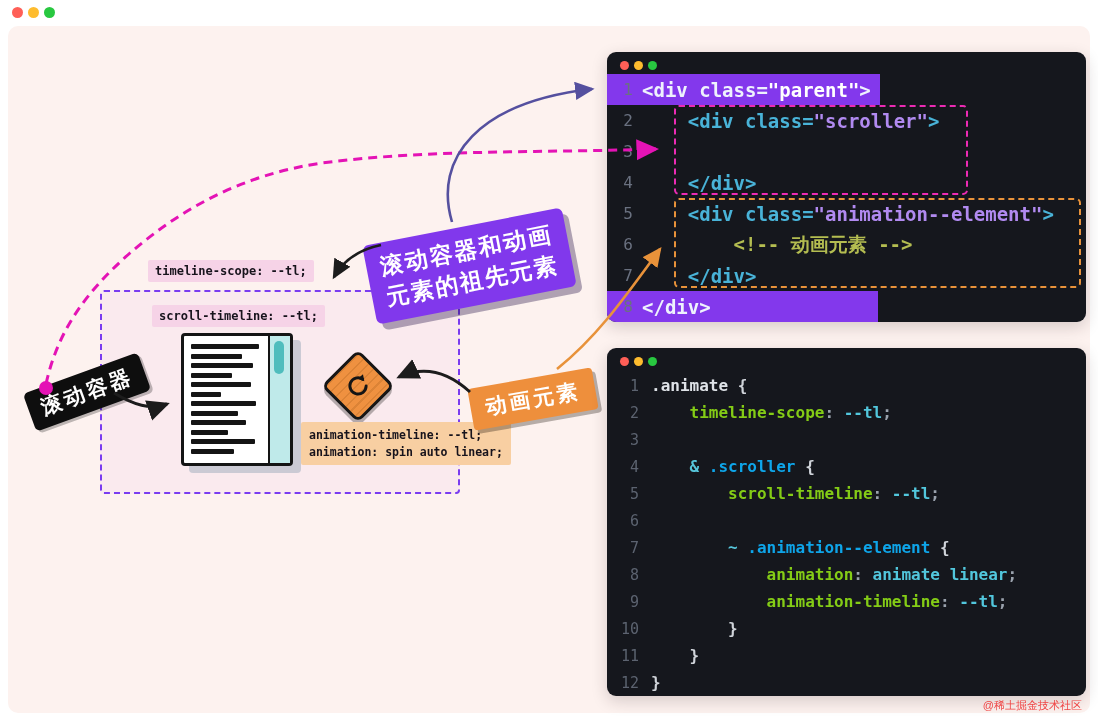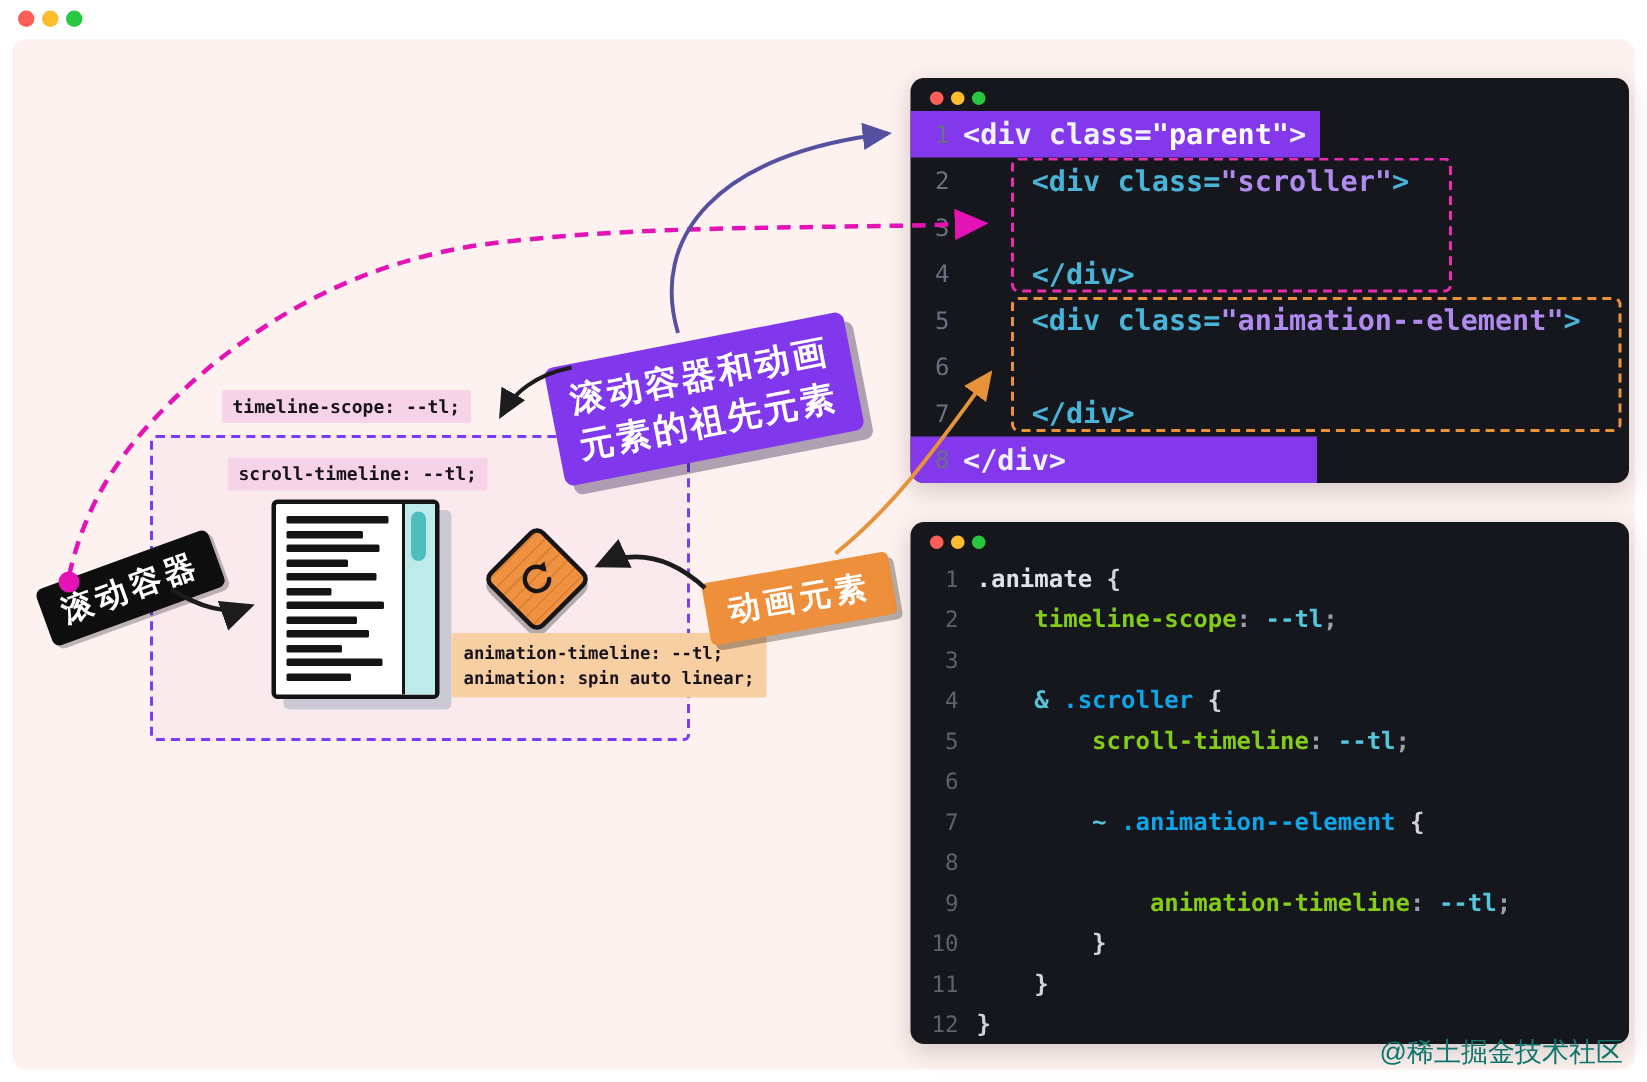--- a/index.html
+++ b/index.html
@@ -53,21 +53,21 @@
     background-image:repeating-linear-gradient(90deg, rgba(120,60,0,.16) 0 1.5px, transparent 1.5px 7px);
     border:3px solid #161616;border-radius:7px;transform:rotate(45deg);box-shadow:3px 3px 0 rgba(0,0,0,.28);
     display:flex;align-items:center;justify-content:center;}
   .spin-icon{width:26px;height:26px;transform:rotate(-45deg);}
 
   .tag{position:absolute;color:#ffffff;font-weight:800;white-space:nowrap;}
   .black-tag{left:26px;top:372px;background:#0e0e0e;font-size:21px;letter-spacing:3px;padding:6px 13px;border-radius:5px;transform:rotate(-20deg);box-shadow:2px 3px 0 rgba(0,0,0,.25);}
   .purple-tag{left:368px;top:226px;background:#8138ec;font-size:23px;letter-spacing:2px;line-height:1.35;padding:9px 14px;border-radius:6px;text-align:center;transform:rotate(-11deg);box-shadow:5px 7px 0 rgba(28,12,66,.35);}
   .orange-tag{left:470px;top:378px;background:#ee8f3c;font-size:21px;letter-spacing:3px;padding:7px 15px;border-radius:4px;transform:rotate(-10deg);box-shadow:3px 4px 0 rgba(20,10,0,.3);}
 
-  .watermark{position:absolute;right:16px;bottom:8px;color:#0f766e;font-size:18px;}
+  .watermark{position:absolute;right:16px;bottom:8px;color:#ef4444;font-size:11px;}
 
   .overlay{position:absolute;left:0;top:0;z-index:40;pointer-events:none;}
 </style>
 </head>
 <body>
 
 <div class="canvas">
 
   <div class="win-dots">
       <span class="dot" style="background: rgb(255, 95, 87);"></span>
@@ -145,20 +145,21 @@
         <div class="code-line">
           <span class="ln">4</span>
           <span class="src"><span class="t-pln">    </span><span class="t-tag">&lt;/div&gt;</span></span>
         </div>
         <div class="code-line">
           <span class="ln">5</span>
           <span class="src"><span class="t-pln">    </span><span class="t-tag">&lt;div class=</span><span class="t-str">"animation--element"</span><span class="t-tag">&gt;</span></span>
         </div>
         <div class="code-line">
           <span class="ln">6</span>
+          <span class="src"><span class="t-pln">        </span><span class="t-com">&lt;!-- 动画元素 --&gt;</span></span>
         </div>
         <div class="code-line">
           <span class="ln">7</span>
           <span class="src"><span class="t-pln">    </span><span class="t-tag">&lt;/div&gt;</span></span>
         </div>
         <div class="code-line" style="background: linear-gradient(90deg, rgb(131, 56, 236) 271px, transparent 271px);">
           <span class="ln">8</span>
           <span class="src"><span class="t-hlt">&lt;/div&gt;</span></span>
         </div>
       </div>
@@ -196,20 +197,21 @@
         <div class="code-line">
           <span class="ln">6</span>
           <span class="src"></span>
         </div>
         <div class="code-line">
           <span class="ln">7</span>
           <span class="src"><span class="t-pln">        </span><span class="t-cmb">~ </span><span class="t-selc">.animation--element </span><span class="t-brc">{</span></span>
         </div>
         <div class="code-line">
           <span class="ln">8</span>
+          <span class="src"><span class="t-pln">            </span><span class="t-prp">animation</span><span class="t-pun">: </span><span class="t-val">animate linear</span><span class="t-pun">;</span></span>
         </div>
         <div class="code-line">
           <span class="ln">9</span>
           <span class="src"><span class="t-pln">            </span><span class="t-prp">animation-timeline</span><span class="t-pun">: </span><span class="t-val">--tl</span><span class="t-pun">;</span></span>
         </div>
         <div class="code-line">
           <span class="ln">10</span>
           <span class="src"><span class="t-pln">        </span><span class="t-brc">}</span></span>
         </div>
         <div class="code-line">

